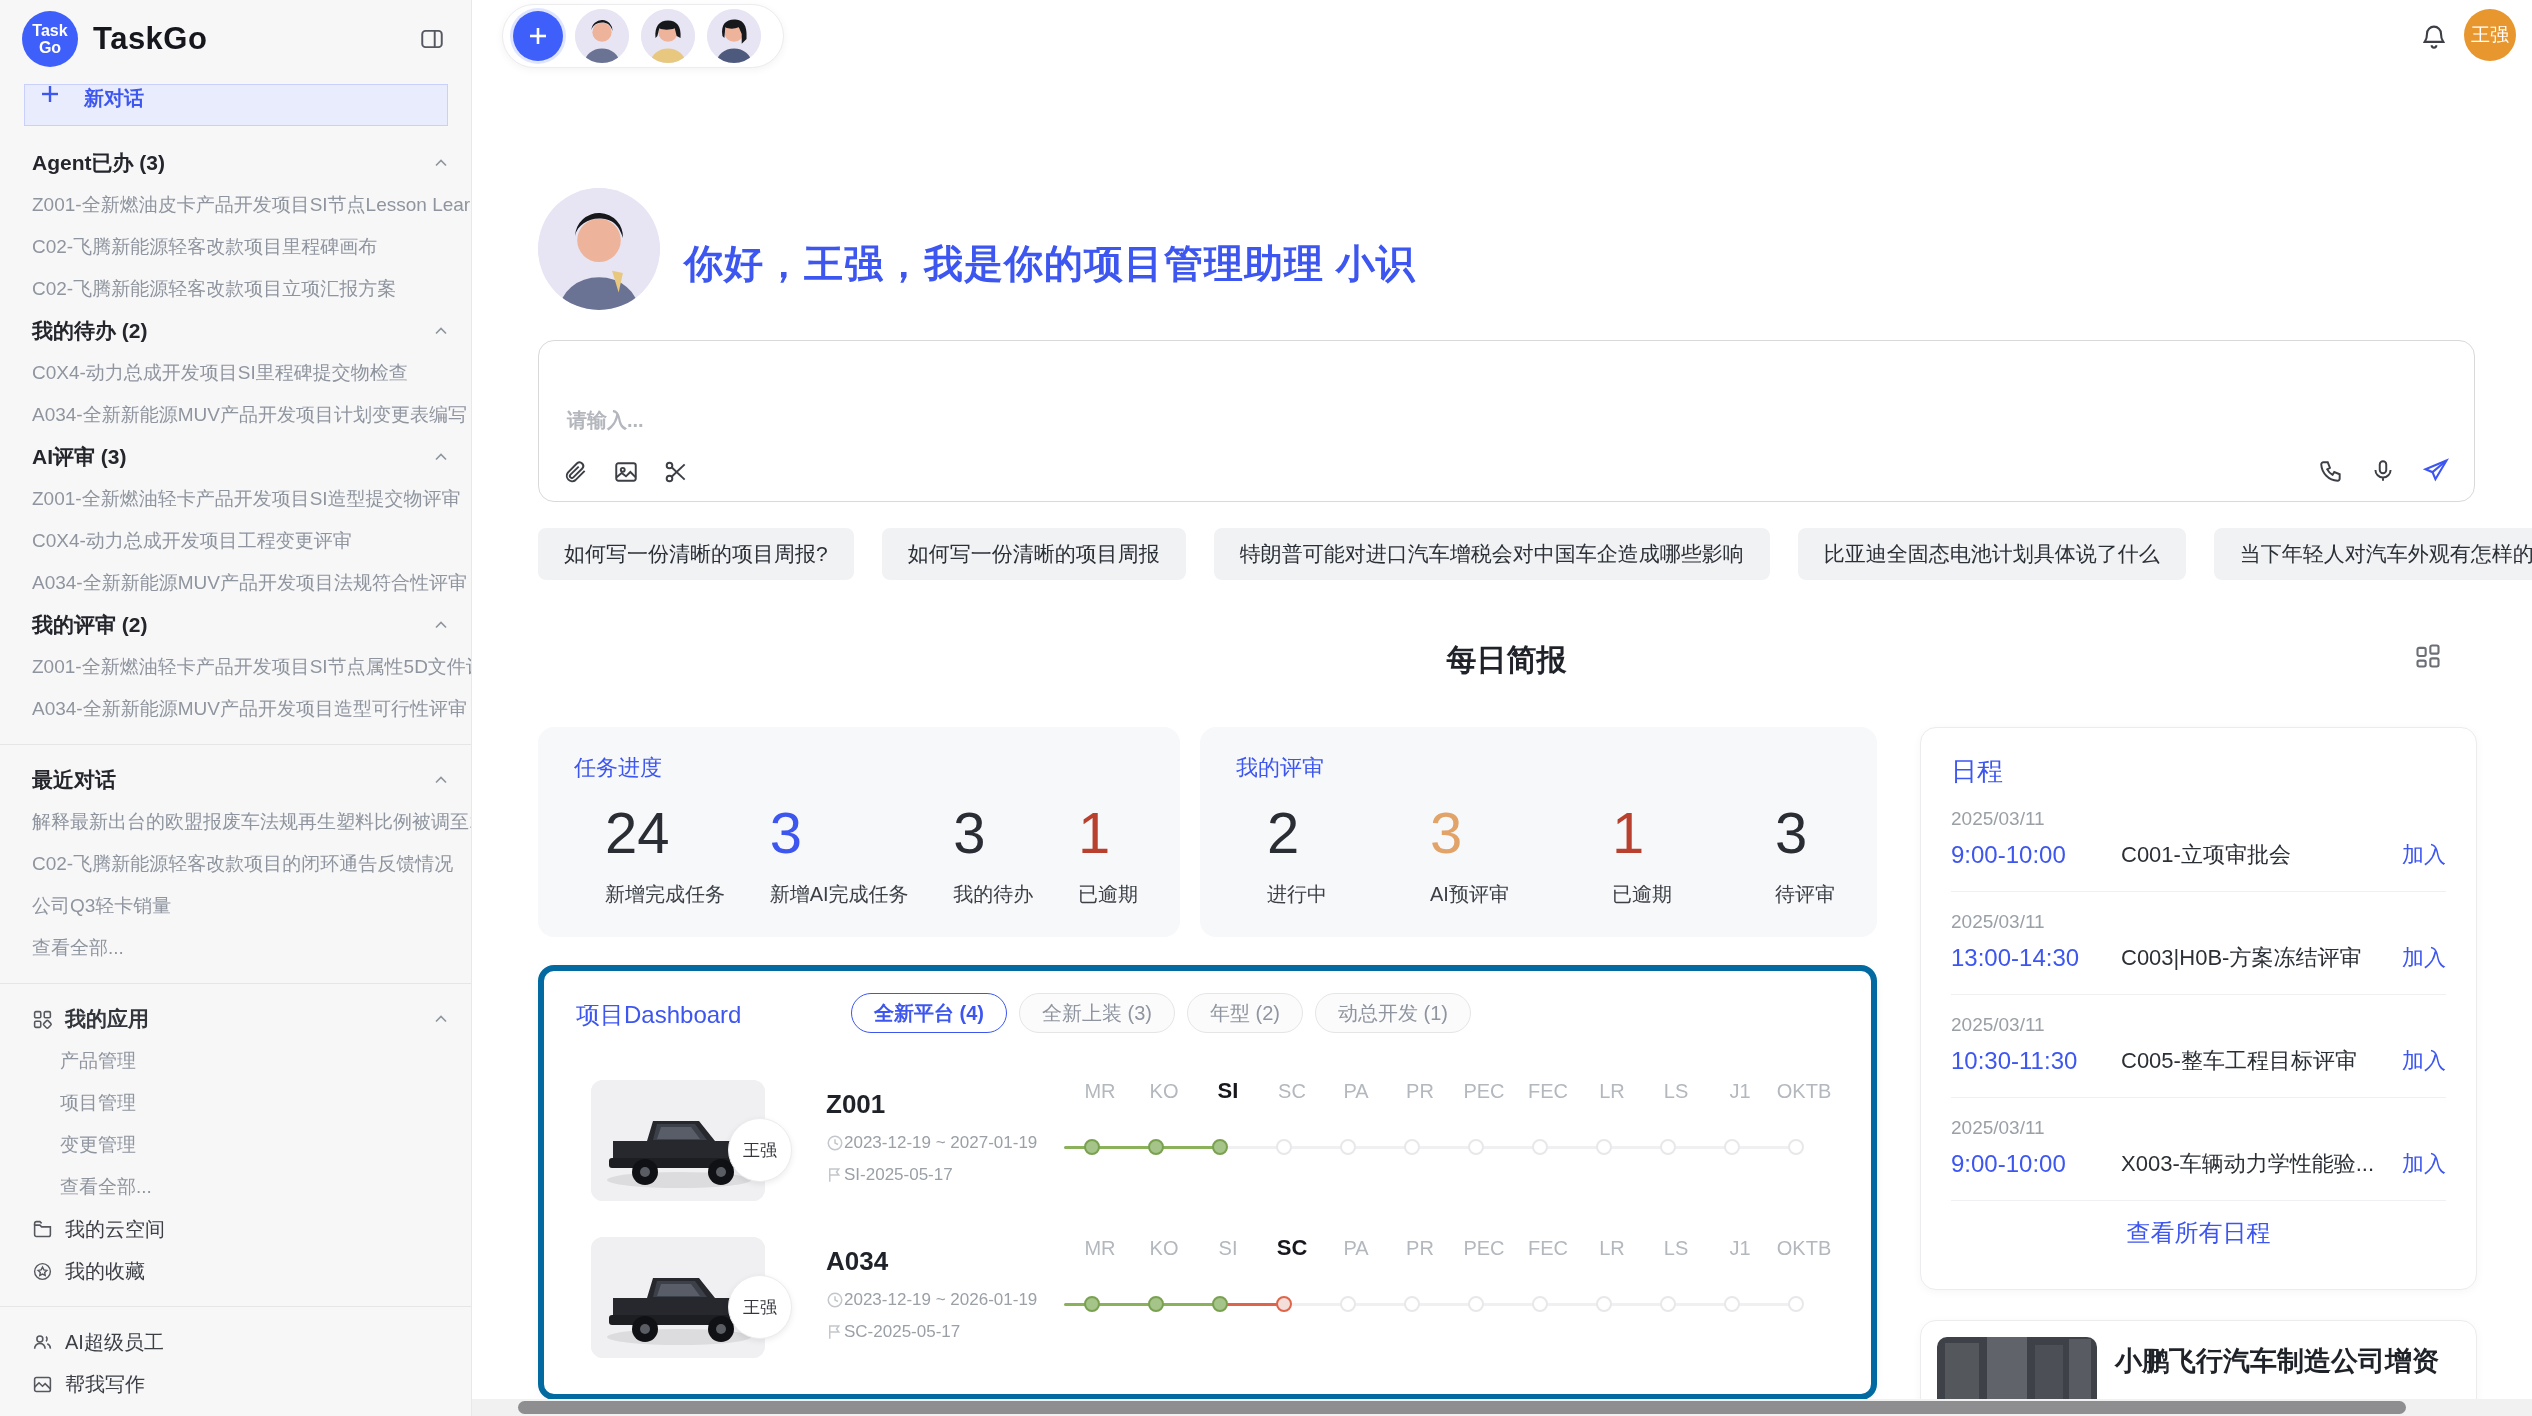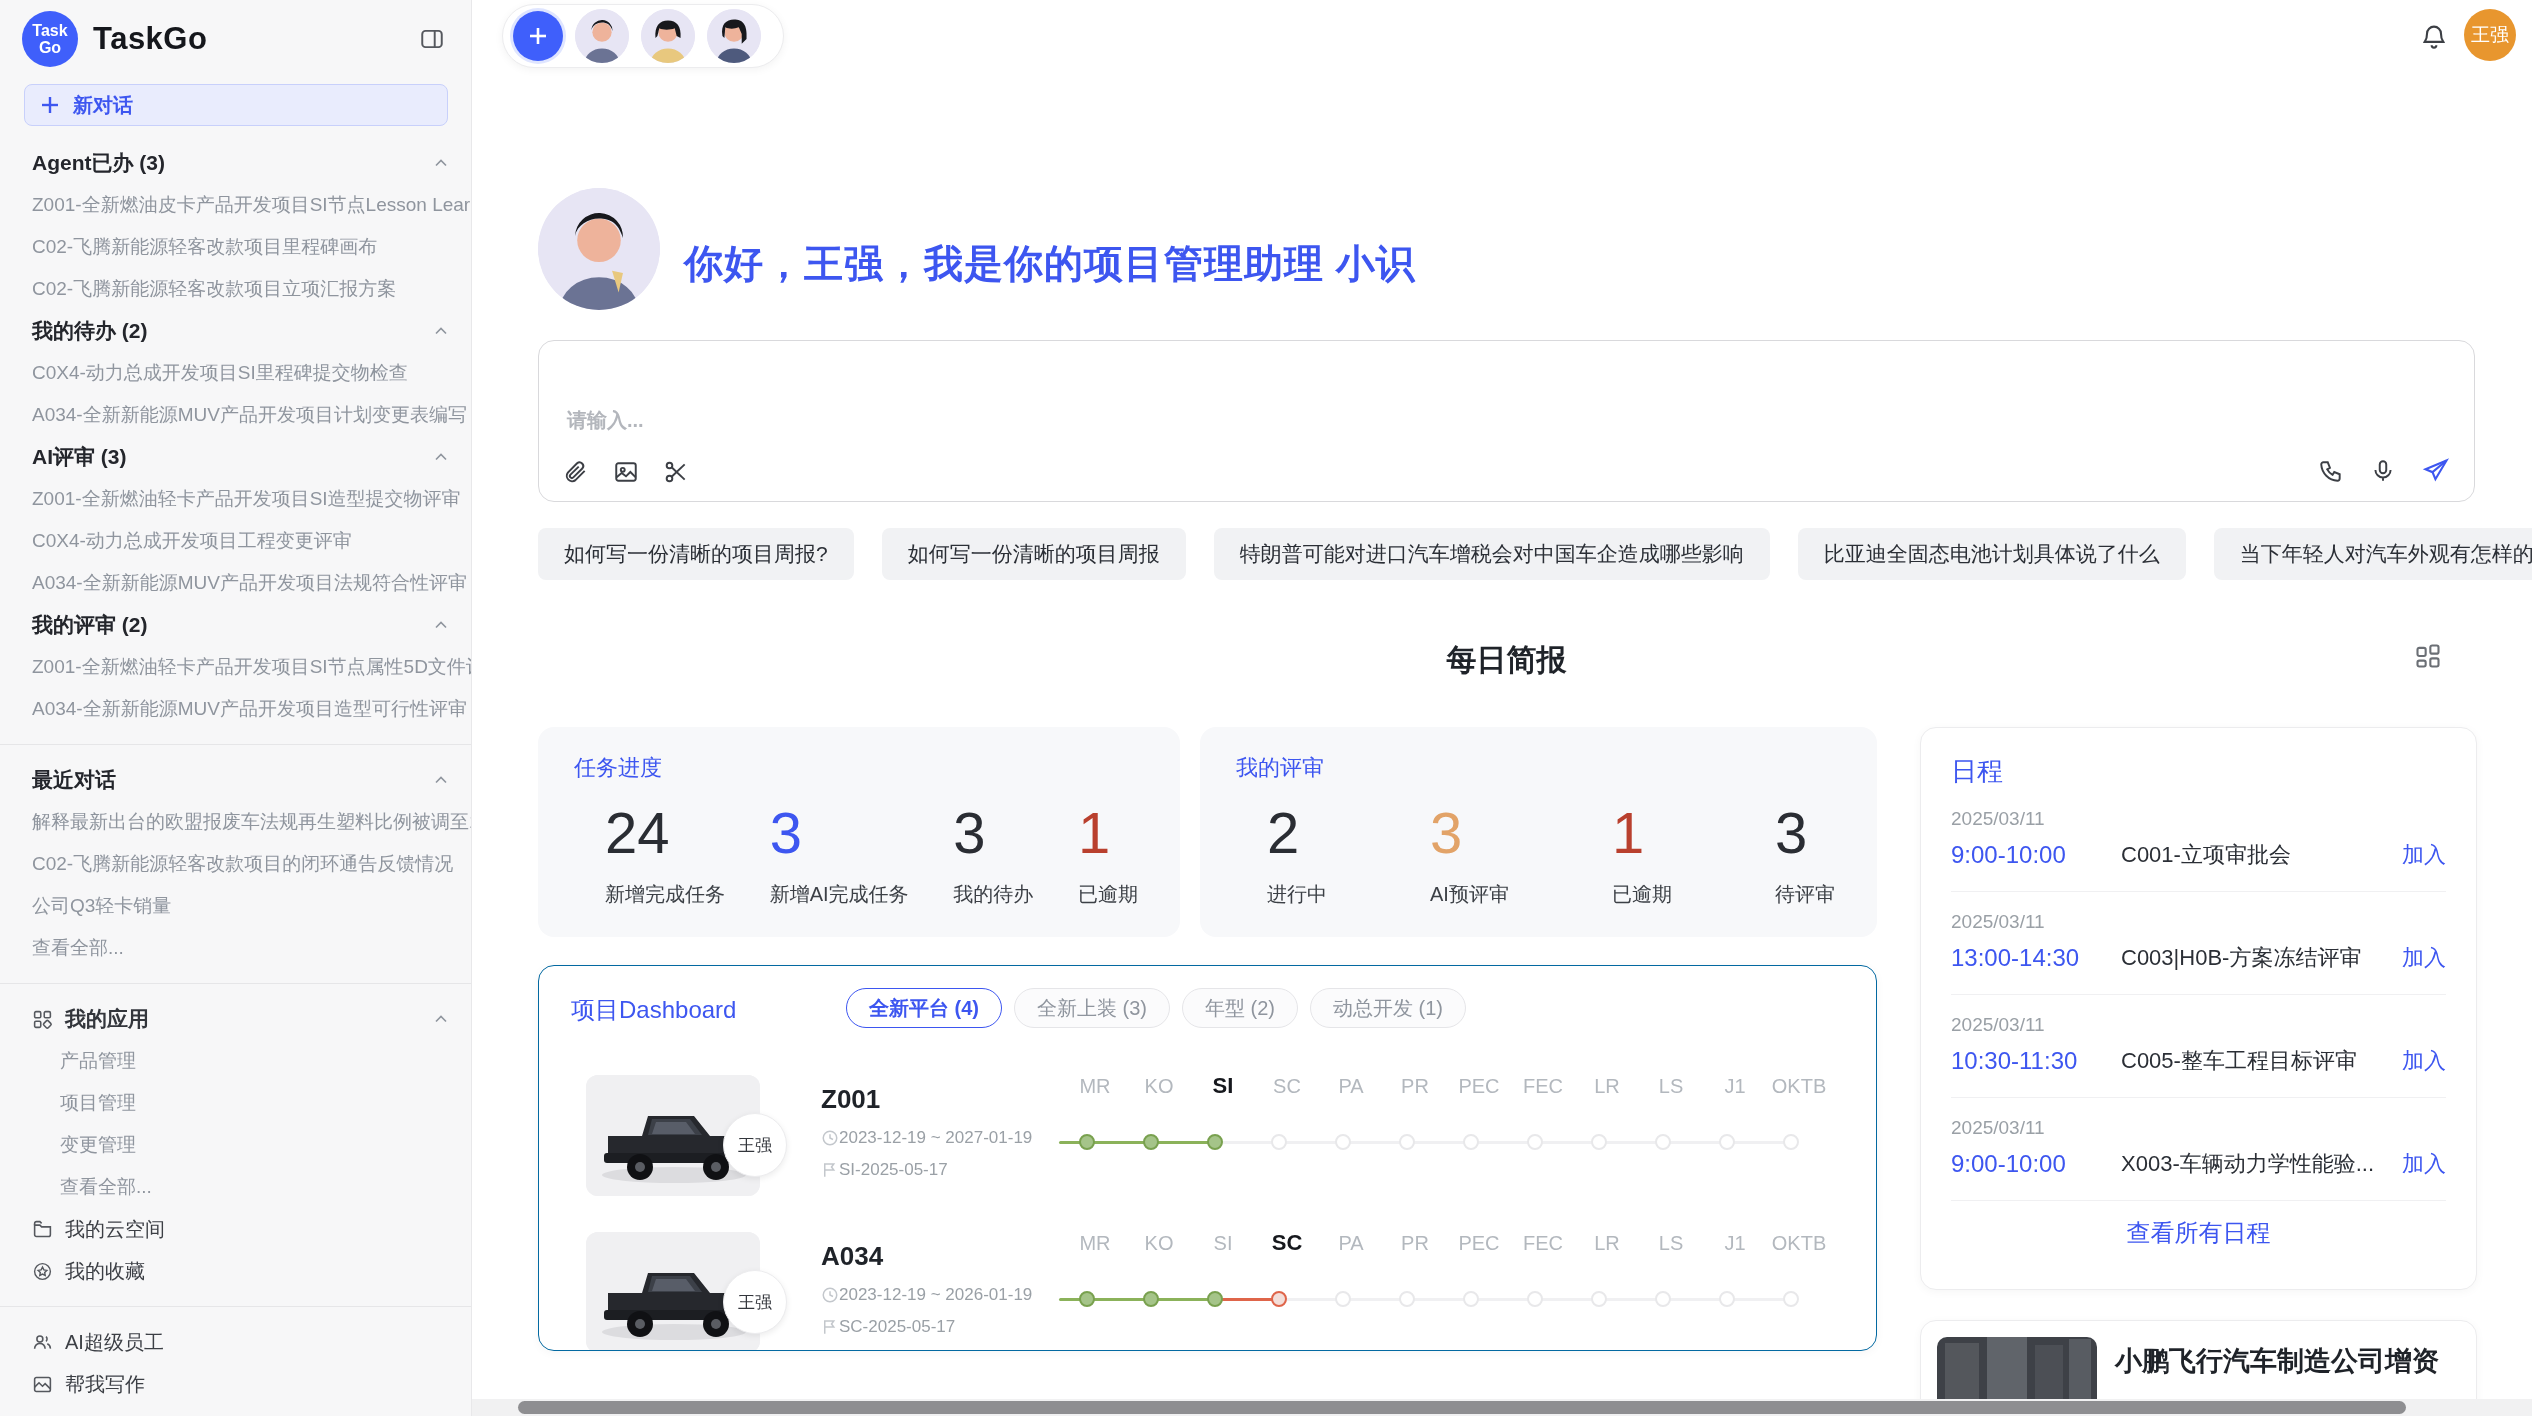--- a/index.html
+++ b/index.html
@@ -10,23 +10,23 @@
 
   
   .sidebar { position:absolute; left:0; top:0; width:472px; height:1416px;
     background:#f7f7f8; border-right:1px solid #e8e8ea; }
   .logo-row { display:flex; align-items:center; height:78px; padding:0 26px 0 22px; }
   .logo-circle { width:56px; height:56px; border-radius:50%; background:#3f5ffb; color:#fff;
     display:flex; flex-direction:column; align-items:center; justify-content:center;
     font-size:16px; font-weight:700; line-height:17px; }
   .app-title { font-size:31px; font-weight:700; color:#15171c; margin-left:15px; letter-spacing:.5px; }
   .panel-btn { margin-left:auto; cursor:pointer; }
-  .new-chat { margin:6px 18px 16px 24px; width:424px; height:42px; border-radius:8px;
-    background:#e9ecfd; border:1px solid #c8d0fb; display:flex; align-items:center;
-    padding-left:16px; gap:14px; color:#3d56f0; font-size:20px; font-weight:600; cursor:pointer; }
+  .new-chat { margin:6px 18px 16px 24px; width:424px; height:42px; border-radius:0;
+    background:#e9ecfd; border:1px solid #c8d0fb; display:flex; align-items:flex-start;
+    padding-left:16px; gap:25px; color:#3d56f0; font-size:20px; font-weight:600; cursor:pointer; }
   .side-row { height:42px; display:flex; align-items:center; padding:0 20px 0 32px;
     white-space:nowrap; overflow:hidden; }
   .side-head { font-size:21px; font-weight:600; color:#24262c; }
   .side-head .chev { margin-left:auto; }
   .side-item { font-size:19px; color:#8f959e; cursor:pointer; }
   .side-divider { height:1px; background:#e6e6e8; margin:14px 0; }
   .icon-row { gap:12px; font-size:21px; color:#33363c; font-weight:600; cursor:pointer; }
   .icon-row.plain { font-weight:400; font-size:20px; color:#3c3f45; }
   .sub-item { padding-left:60px; font-size:19px; color:#8f959e; cursor:pointer; }
 
@@ -65,22 +65,22 @@
 
   .stat-card { top:727px; height:210px; background:#f7f8fa; border-radius:16px; padding:26px 36px 0; }
   .stat-card .sc-title { font-size:22px; color:#3d56f0; }
   .stat-cols { display:flex; justify-content:space-between; margin-top:14px; padding:0 6px; }
   .stat-col { text-align:left;margin-left:25px; }
   .stat-num { font-size:58px; font-weight:500; color:#2a2d33; line-height:72px; }
   .stat-num.blue { color:#3d56f0; } .stat-num.orange { color:#e2a368; } .stat-num.red { color:#b9402e; }
   .stat-lab { font-size:20px; color:#3c4046; margin-top:12px; }
 
   
-  .dash-card { left:538px; top:965px; width:1339px; height:386px; background:#fff;
-    border:1px solid #0369a1; border-radius:16px; box-shadow:0 2px 10px rgba(0,0,0,.04);
+  .dash-card { left:538px; top:965px; width:1339px; height:435px; background:#fff;
+    border:6px solid #0369a1; border-radius:16px; box-shadow:0 2px 10px rgba(0,0,0,.04);
     overflow:hidden; }
   .dash-title { position:absolute; left:32px; top:28px; font-size:24px; color:#3d56f0; }
   .dash-tabs { position:absolute; left:307px; top:22px; display:flex; gap:12px;text-align:center; }
   .dtab { height:40px; display:flex; align-items:center; padding:0 22px; border-radius:20px;
     font-size:20px; color:#8f959e; background:#fbfbfc; border:1px solid #e5e5e8; cursor:pointer; white-space:nowrap; }
   .dtab.active { color:#3d56f0; border-color:#3d56f0; background:#fff; font-weight:600; }
   .truck { position:absolute; width:174px; height:121px; border-radius:12px; overflow:hidden; background:#f1f1f3; }
   .owner-badge { position:absolute; width:64px; height:64px; border-radius:50%; background:#fff;
     border:1px solid #ececee; box-shadow:0 2px 6px rgba(0,0,0,.08); display:flex; align-items:center;
     justify-content:center; font-size:17px; color:#33363c; }

